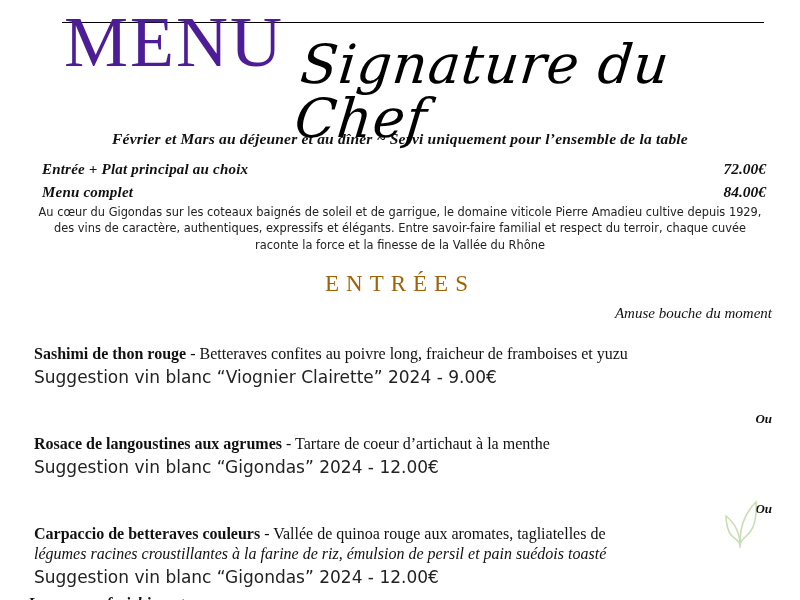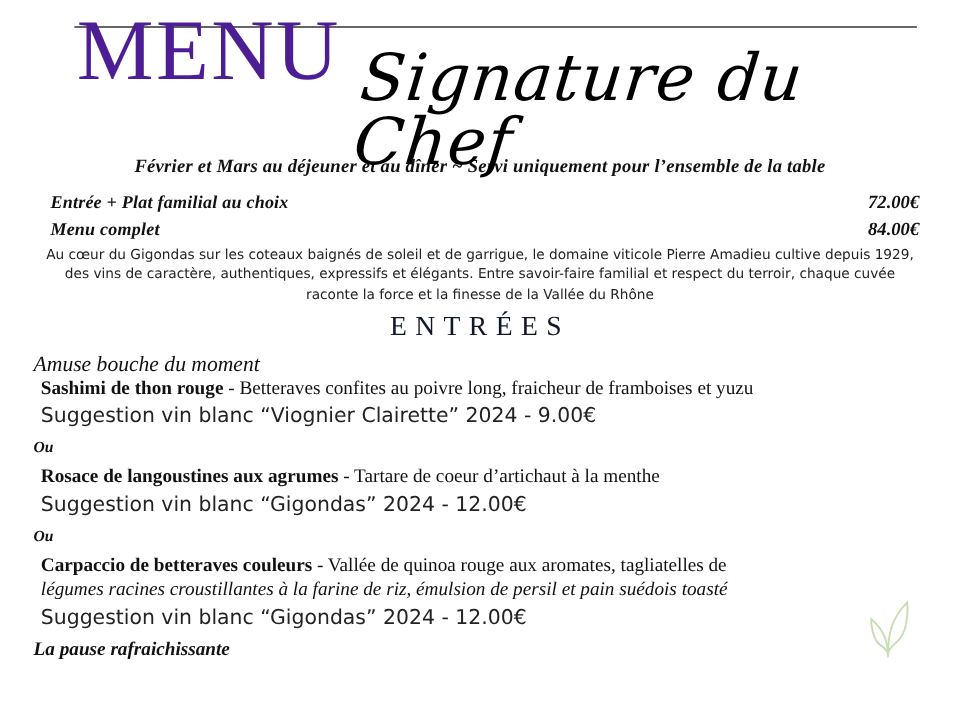--- a/index.html
+++ b/index.html
@@ -96,31 +96,31 @@
     line-height: 1.45;
     color: #222;
     padding: 0 6px;
   }
 
   
   .section-title {
     text-align: center;
     font-size: 23px;
     letter-spacing: 7px;
-    margin-top: 6px;
+    margin-top: 18px;
     margin-bottom: 2px;
-    color: #0f172a;
+    color: #a16207;
   }
 
   .amuse {
-    text-align: left;
-    font-style: italic;
-    font-size: 18px;
+    text-align: right;
+    font-style: italic;
+    font-size: 15px;
     margin-top: 8px;
-    margin-bottom: 0;
+    margin-bottom: 22px;
   }
 
   
   .dish {
     padding-left: 6px;
     margin-bottom: 2px;
   }
   .dish-line {
     font-size: 16px;
     line-height: 1.3;
@@ -134,25 +134,25 @@
     line-height: 1.3;
   }
   .wine {
     font-family: "DejaVu Sans", sans-serif;
     font-size: 17px;
     color: #222;
     margin-top: 1px;
     line-height: 1.35;
   }
   .ou {
-    text-align: left;
+    text-align: right;
     font-style: italic;
     font-weight: bold;
     font-size: 13px;
-    margin: 6px 0 7px 0;
+    margin: 22px 0 7px 0;
   }
 
   .pause {
     text-align: left;
     font-style: italic;
     font-weight: bold;
     font-size: 16px;
     margin-top: 6px;
   }
 
@@ -174,21 +174,21 @@
   <div class="header">
     <div class="rule-top"></div>
     <div class="menu-word">MENU</div>
     <div class="signature">Signature du Chef</div>
   </div>
 
   <div class="subtitle">Février et Mars au déjeuner et au dîner ~ Servi uniquement pour l’ensemble de la table</div>
 
   <div class="prices">
     <div class="price-row">
-      <span class="label">Entrée + Plat familial au choix</span>
+      <span class="label">Entrée + Plat principal au choix</span>
       <span class="amount">72.00€</span>
     </div>
     <div class="price-row">
       <span class="label">Menu complet</span>
       <span class="amount">84.00€</span>
     </div>
   </div>
 
   <div class="domain-para">Au cœur du Gigondas sur les coteaux baignés de soleil et de garrigue, le domaine viticole Pierre Amadieu cultive depuis 1929, des vins de caractère, authentiques, expressifs et élégants.
 Entre savoir-faire familial et respect du terroir, chaque cuvée raconte la force et la finesse de la Vallée du Rhône</div>

